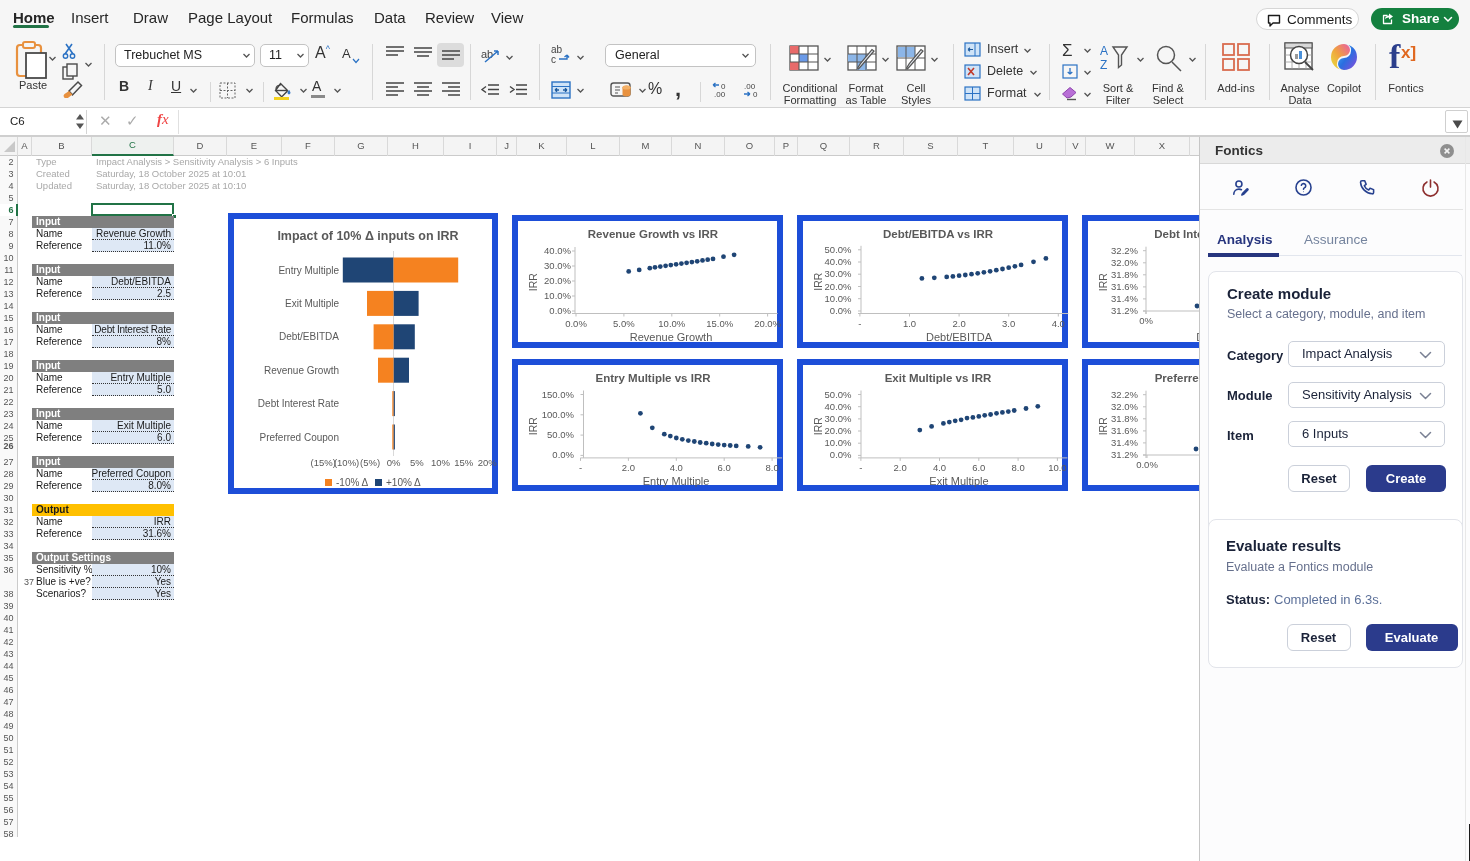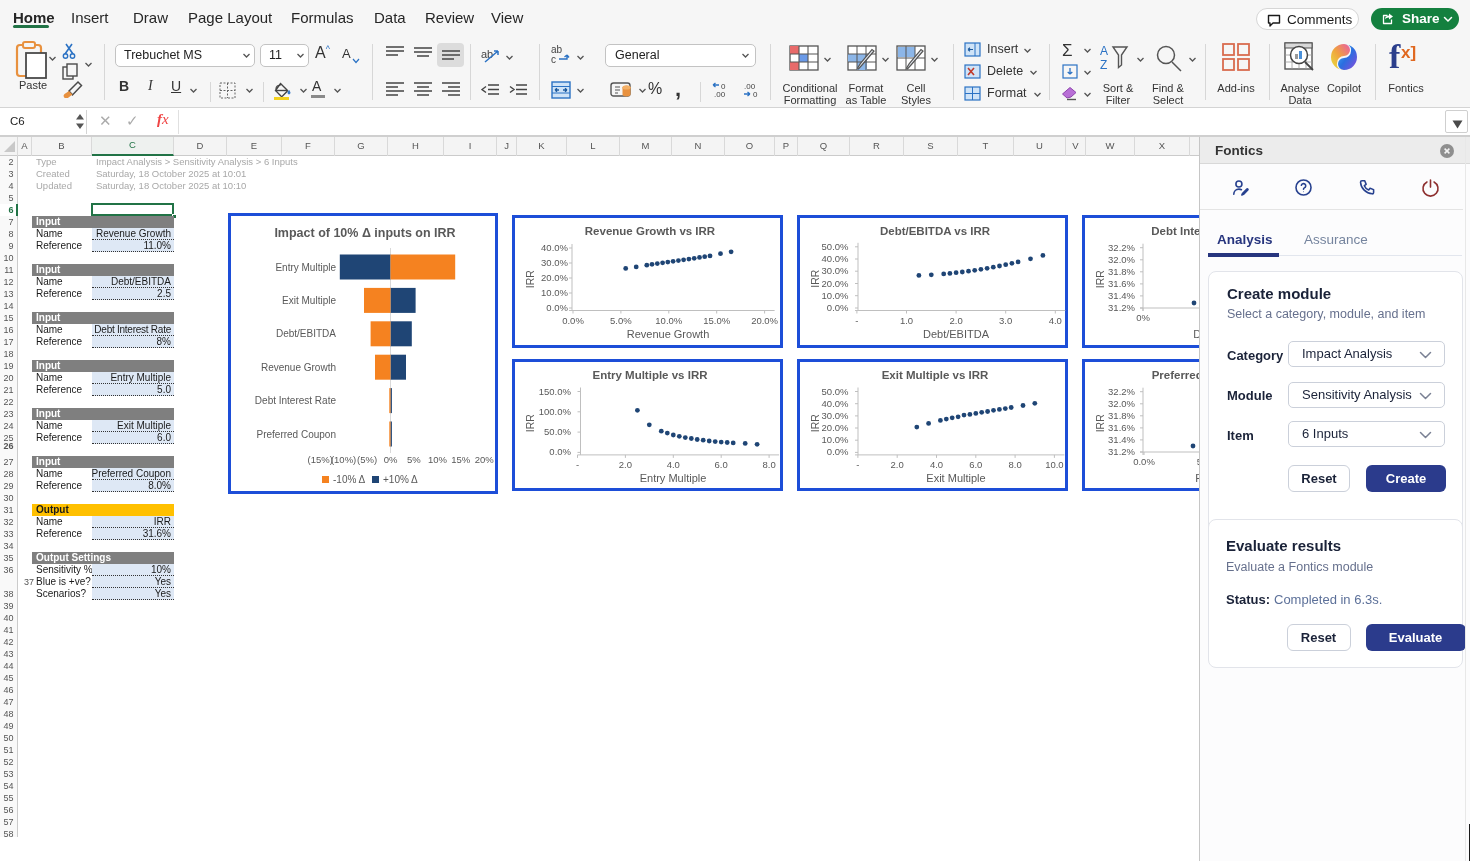--- a/index.html
+++ b/index.html
@@ -22,21 +22,21 @@
 #grid { position:absolute; left:0; top:137px; width:1199px; height:700px; background:#fff; overflow:hidden; }
 #colhdr { position:absolute; left:0; top:0; width:1199px; height:19px; background:#f4f4f4; border-bottom:1px solid #cbcbcb; }
 .colcell { position:absolute; top:0; height:19px; font-size:9.5px; color:#555; text-align:center; line-height:18px; border-right:1px solid #d9d9d9; }
 #rowhdr { position:absolute; left:0; top:19px; width:18px; height:681px; background:#f9f9f9; border-right:1px solid #cbcbcb; }
 .rowcell { position:absolute; left:0; width:17px; height:12px; font-size:9px; color:#555; text-align:right; padding-right:3.5px; line-height:12px; }
 .cell { position:absolute; font-size:10px; line-height:12px; height:12px; white-space:nowrap; }
 .meta { color:#a8a8a8; font-size:9.5px; }
 .banner { position:absolute; left:32px; width:142px; height:12px; font-size:10px; font-weight:bold; line-height:12px; padding-left:4px; }
 .val { position:absolute; left:92px; width:82px; height:12px; background:#dee8f5; border-bottom:1px dotted #333; }
 .vt { position:absolute; right:3px; top:0; white-space:nowrap; font-size:10px; color:#1a1a1a; line-height:11.5px; }
-.chart { position:absolute; background:#fff; border:3px solid #1d4ed8; }
+.chart { position:absolute; background:#fff; border:6px solid #1d4ed8; }
 
 #sheetbar { position:absolute; left:0; top:837px; width:1199px; height:24px; background:#efefef; border-top:1px solid #c9c9c9; }
 
 #side { position:absolute; left:1199px; top:137px; width:271px; height:724px; background:#fcfcfd; border-left:1px solid #c6c6c6; }
 #sidehdr { position:absolute; left:0; top:0; width:271px; height:27px; background:#ececec; border-bottom:1px solid #d8d8d8; }
 .card { position:absolute; left:8px; width:255px; background:#fff; border:1px solid #e2e4ea; border-radius:8px; }
 .fld-lbl { position:absolute; left:18px; font-size:13px; font-weight:bold; color:#1a2238; }
 .fld-sel { position:absolute; left:79px; width:157px; height:26px; background:#fff; border:1px solid #cbd0da; border-radius:5px; font-size:13px; color:#1a2238; line-height:24px; padding-left:13px; }
 .btn-ghost { position:absolute; height:27px; background:#fff; border:1px solid #cbd0da; border-radius:6px; font-size:13px; font-weight:bold; color:#1a2238; text-align:center; line-height:25px; }
 .btn-navy { position:absolute; height:27px; background:#2b3b8c; border-radius:6px; font-size:13px; font-weight:bold; color:#fff; text-align:center; line-height:27px; }
@@ -898,18 +898,18 @@
       <div class="btn-ghost" style="left:79px; top:192.5px; width:62px;">Reset</div>
       <div class="btn-navy" style="left:157px; top:192.5px; width:80px;">Create</div>
     </div>
 
     <div class="card" style="top:382px; height:149px;">
       <div class="abs" style="left:17px; top:17px; font-size:15px; font-weight:bold; color:#1a2238;">Evaluate results</div>
       <div class="abs" style="left:17px; top:40px; font-size:12.5px; color:#66708d;">Evaluate a Fontics module</div>
       <div class="abs" style="left:17px; top:72px; font-size:13px; font-weight:bold; color:#1a2238;text-align:center;">Status:</div>
       <div class="abs" style="left:65px; top:72px; font-size:13px; color:#5c7099;">Completed in 6.3s.</div>
       <div class="btn-ghost" style="left:77.5px; top:104px; width:64px;">Reset</div>
-      <div class="btn-navy" style="left:156.5px; top:103.5px; width:100px;">Evaluate</div>
+      <div class="btn-navy" style="left:156.5px; top:103.5px; width:92px;">Evaluate</div>
     </div>
     <div class="abs" style="left:265px; top:0; width:1px; height:724px; background:#e8e8e8;"></div>
     <div class="abs" style="left:269px; top:687px; width:2px; height:37px; background:#1b1b1b;"></div>
   </div>
 </div>
 
 </body></html>

